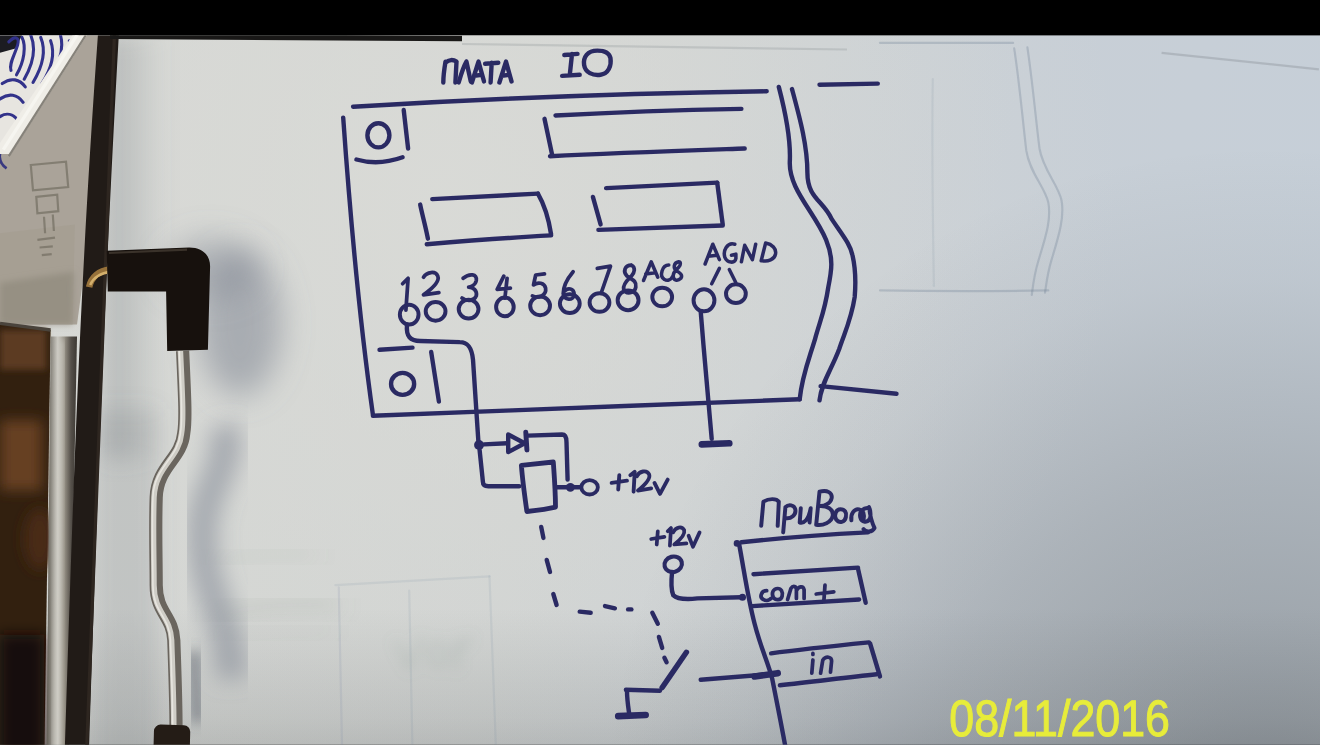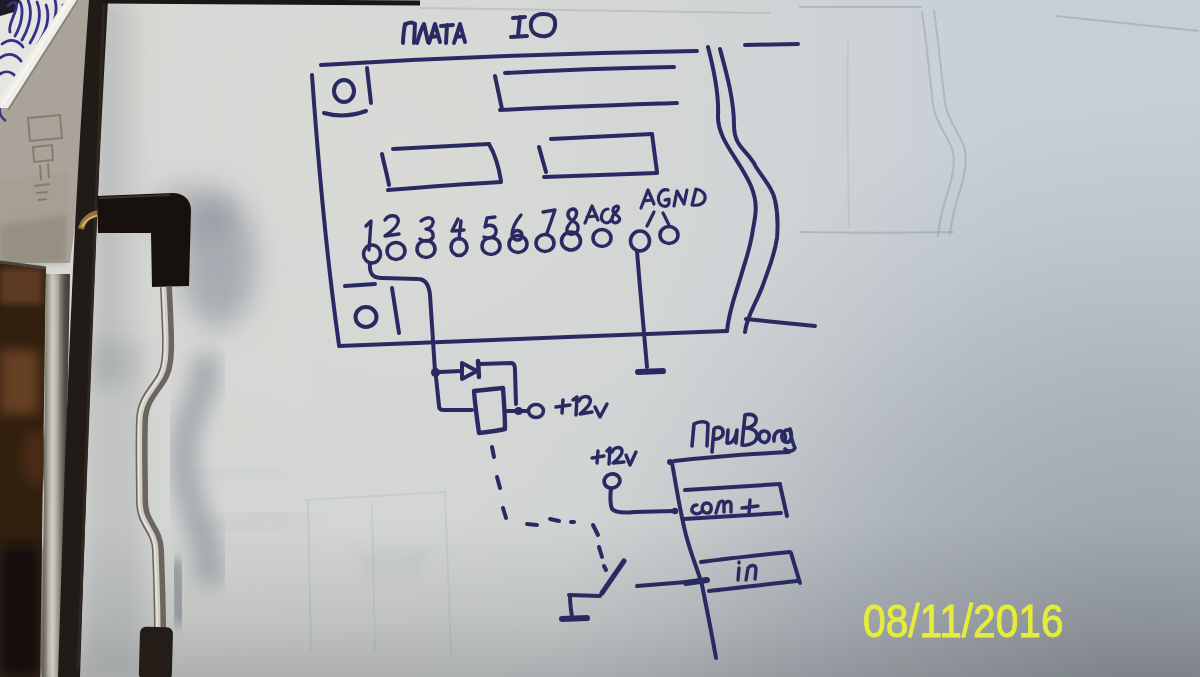--- a/index.html
+++ b/index.html
@@ -1,16 +1,16 @@
 <!DOCTYPE html>
 <html><head>
 <meta charset="utf-8">
 <style>
 html,body{margin:0;padding:0;width:1200px;height:677px;overflow:hidden;background:#000;}
-#c{position:relative;width:1200px;height:484px;font-family:"Liberation Sans",sans-serif;}
+#c{position:relative;width:1200px;height:484px;font-family:"Liberation Sans",sans-serif;margin-top:32px;}
 svg{display:block;}
 </style>
 </head>
 <body>
 <div id="c">
 <svg width="1200" height="677" viewBox="0 0 1200 677">
 <defs>
 <linearGradient id="pap" x1="0" y1="0" x2="1200" y2="250" gradientUnits="userSpaceOnUse">
 <stop offset="0" stop-color="#d7d8d4"></stop>
 <stop offset="0.45" stop-color="#d0d3d2"></stop>

